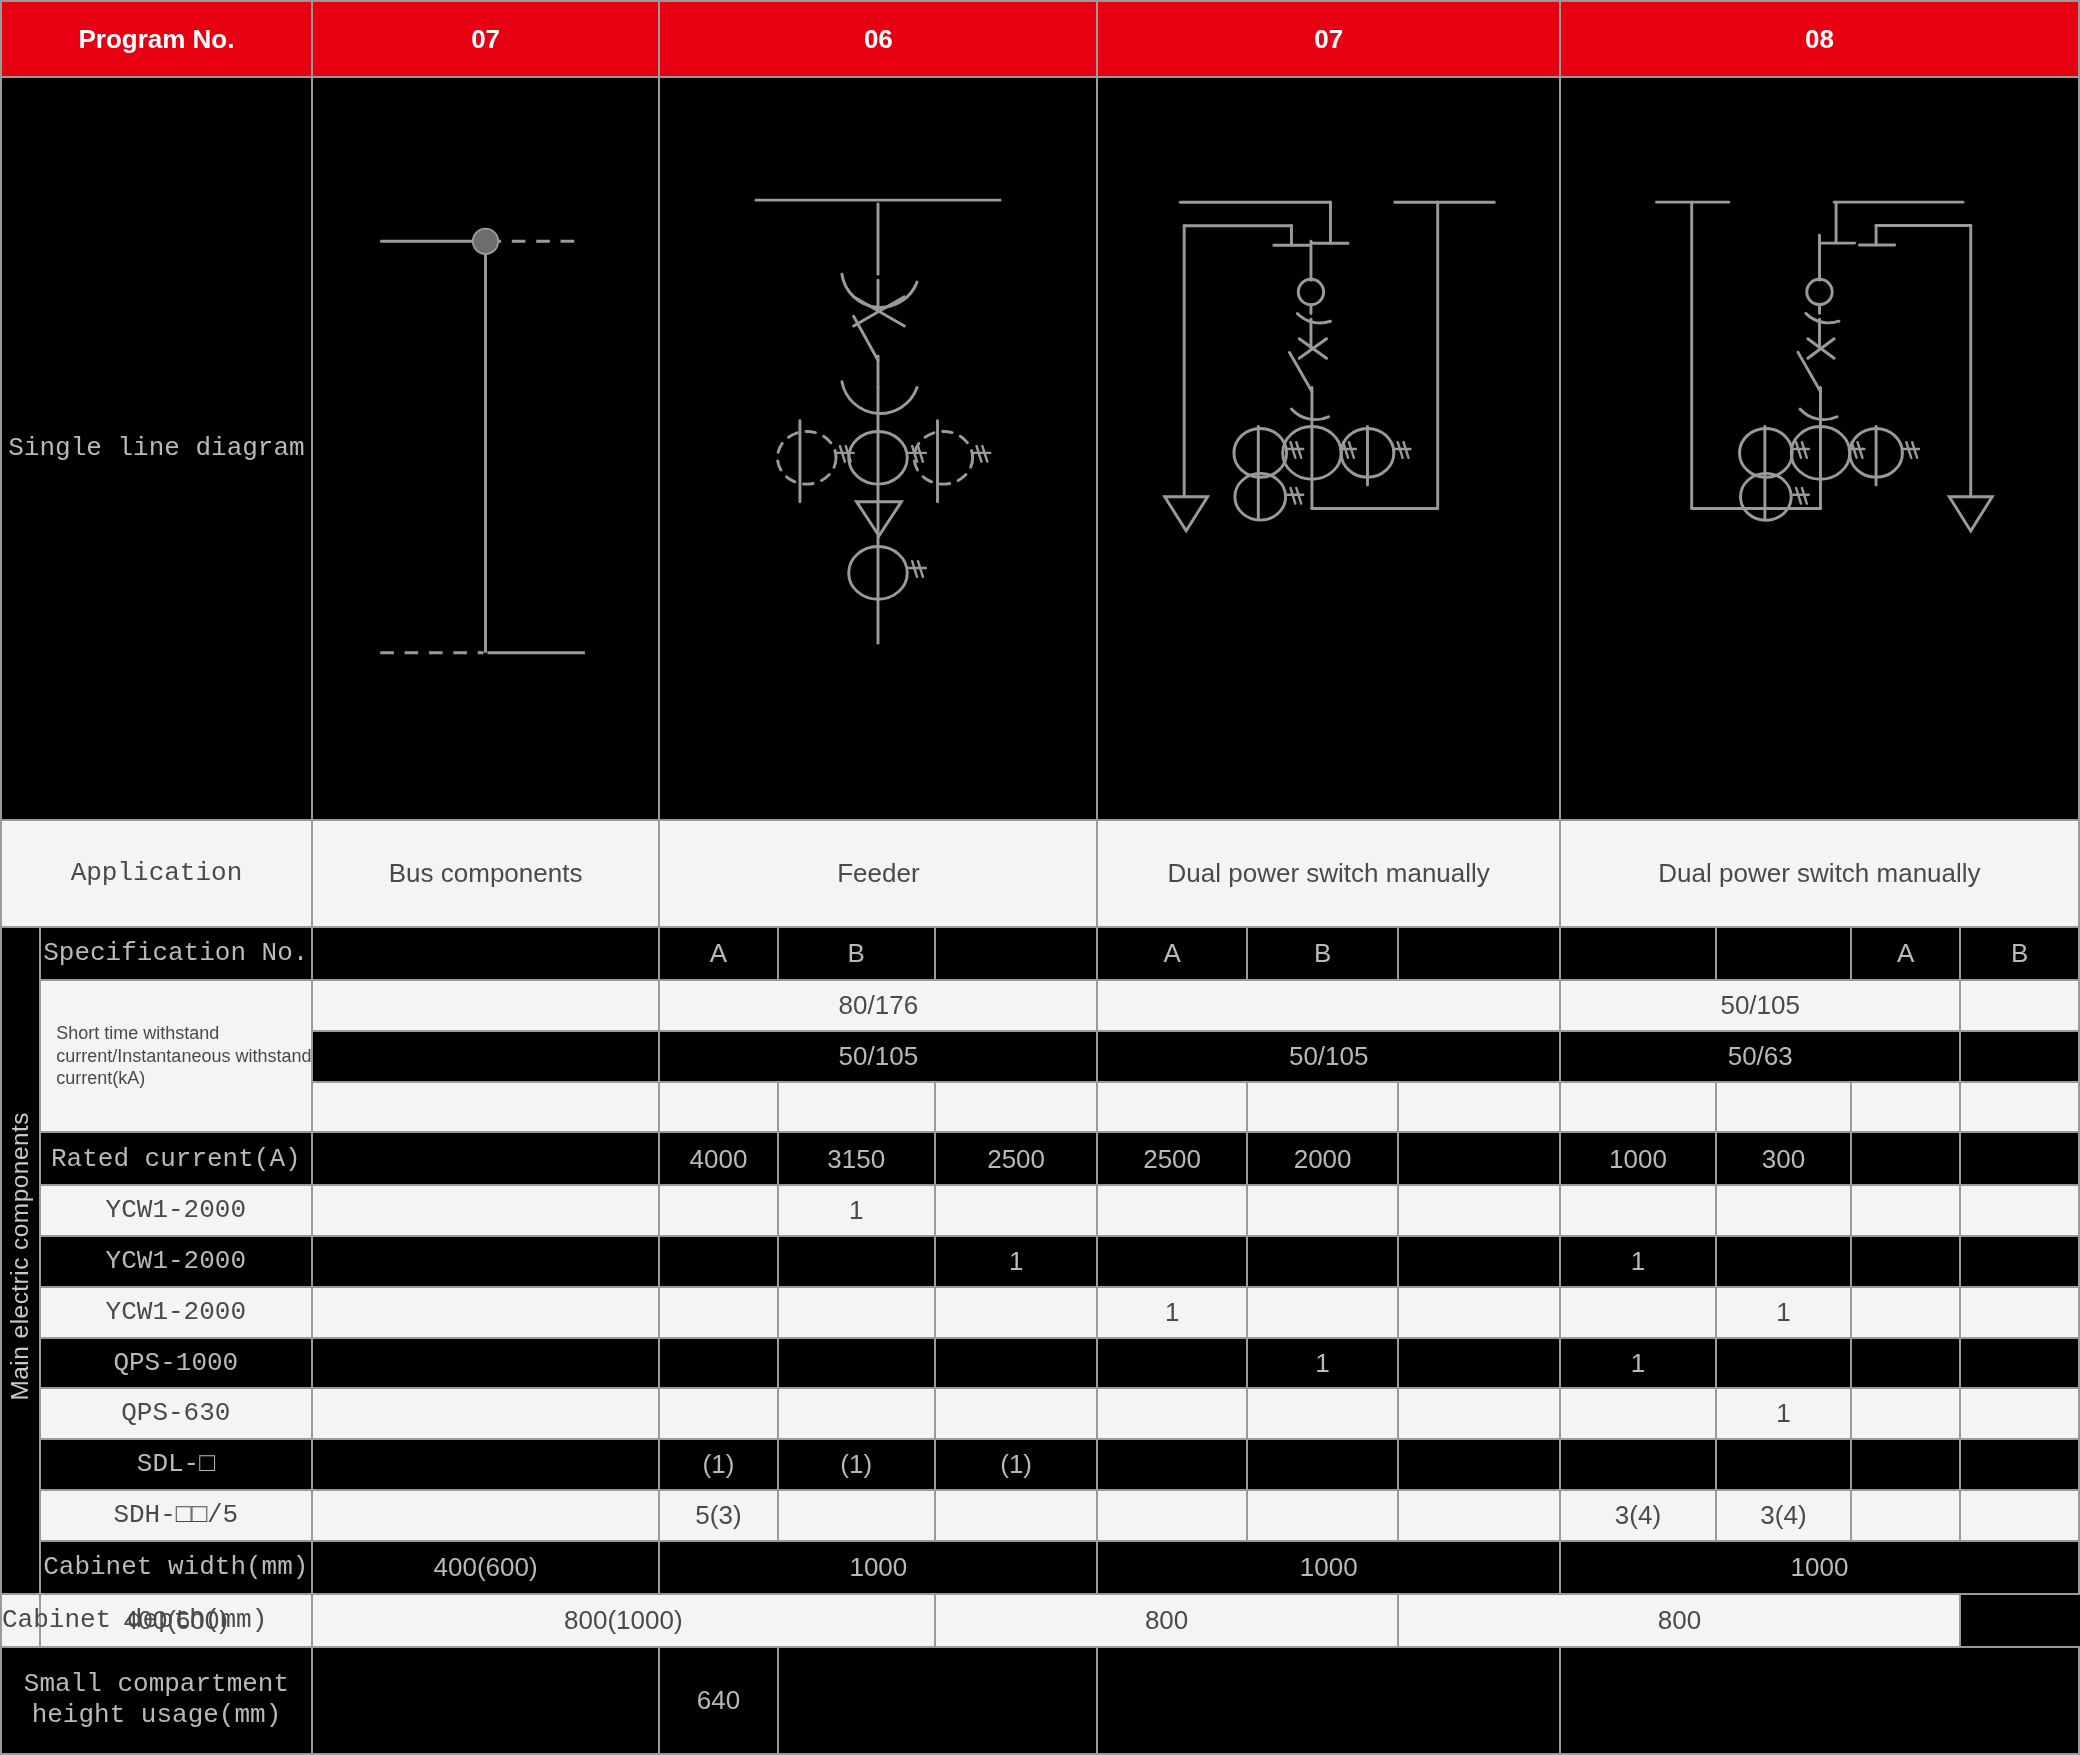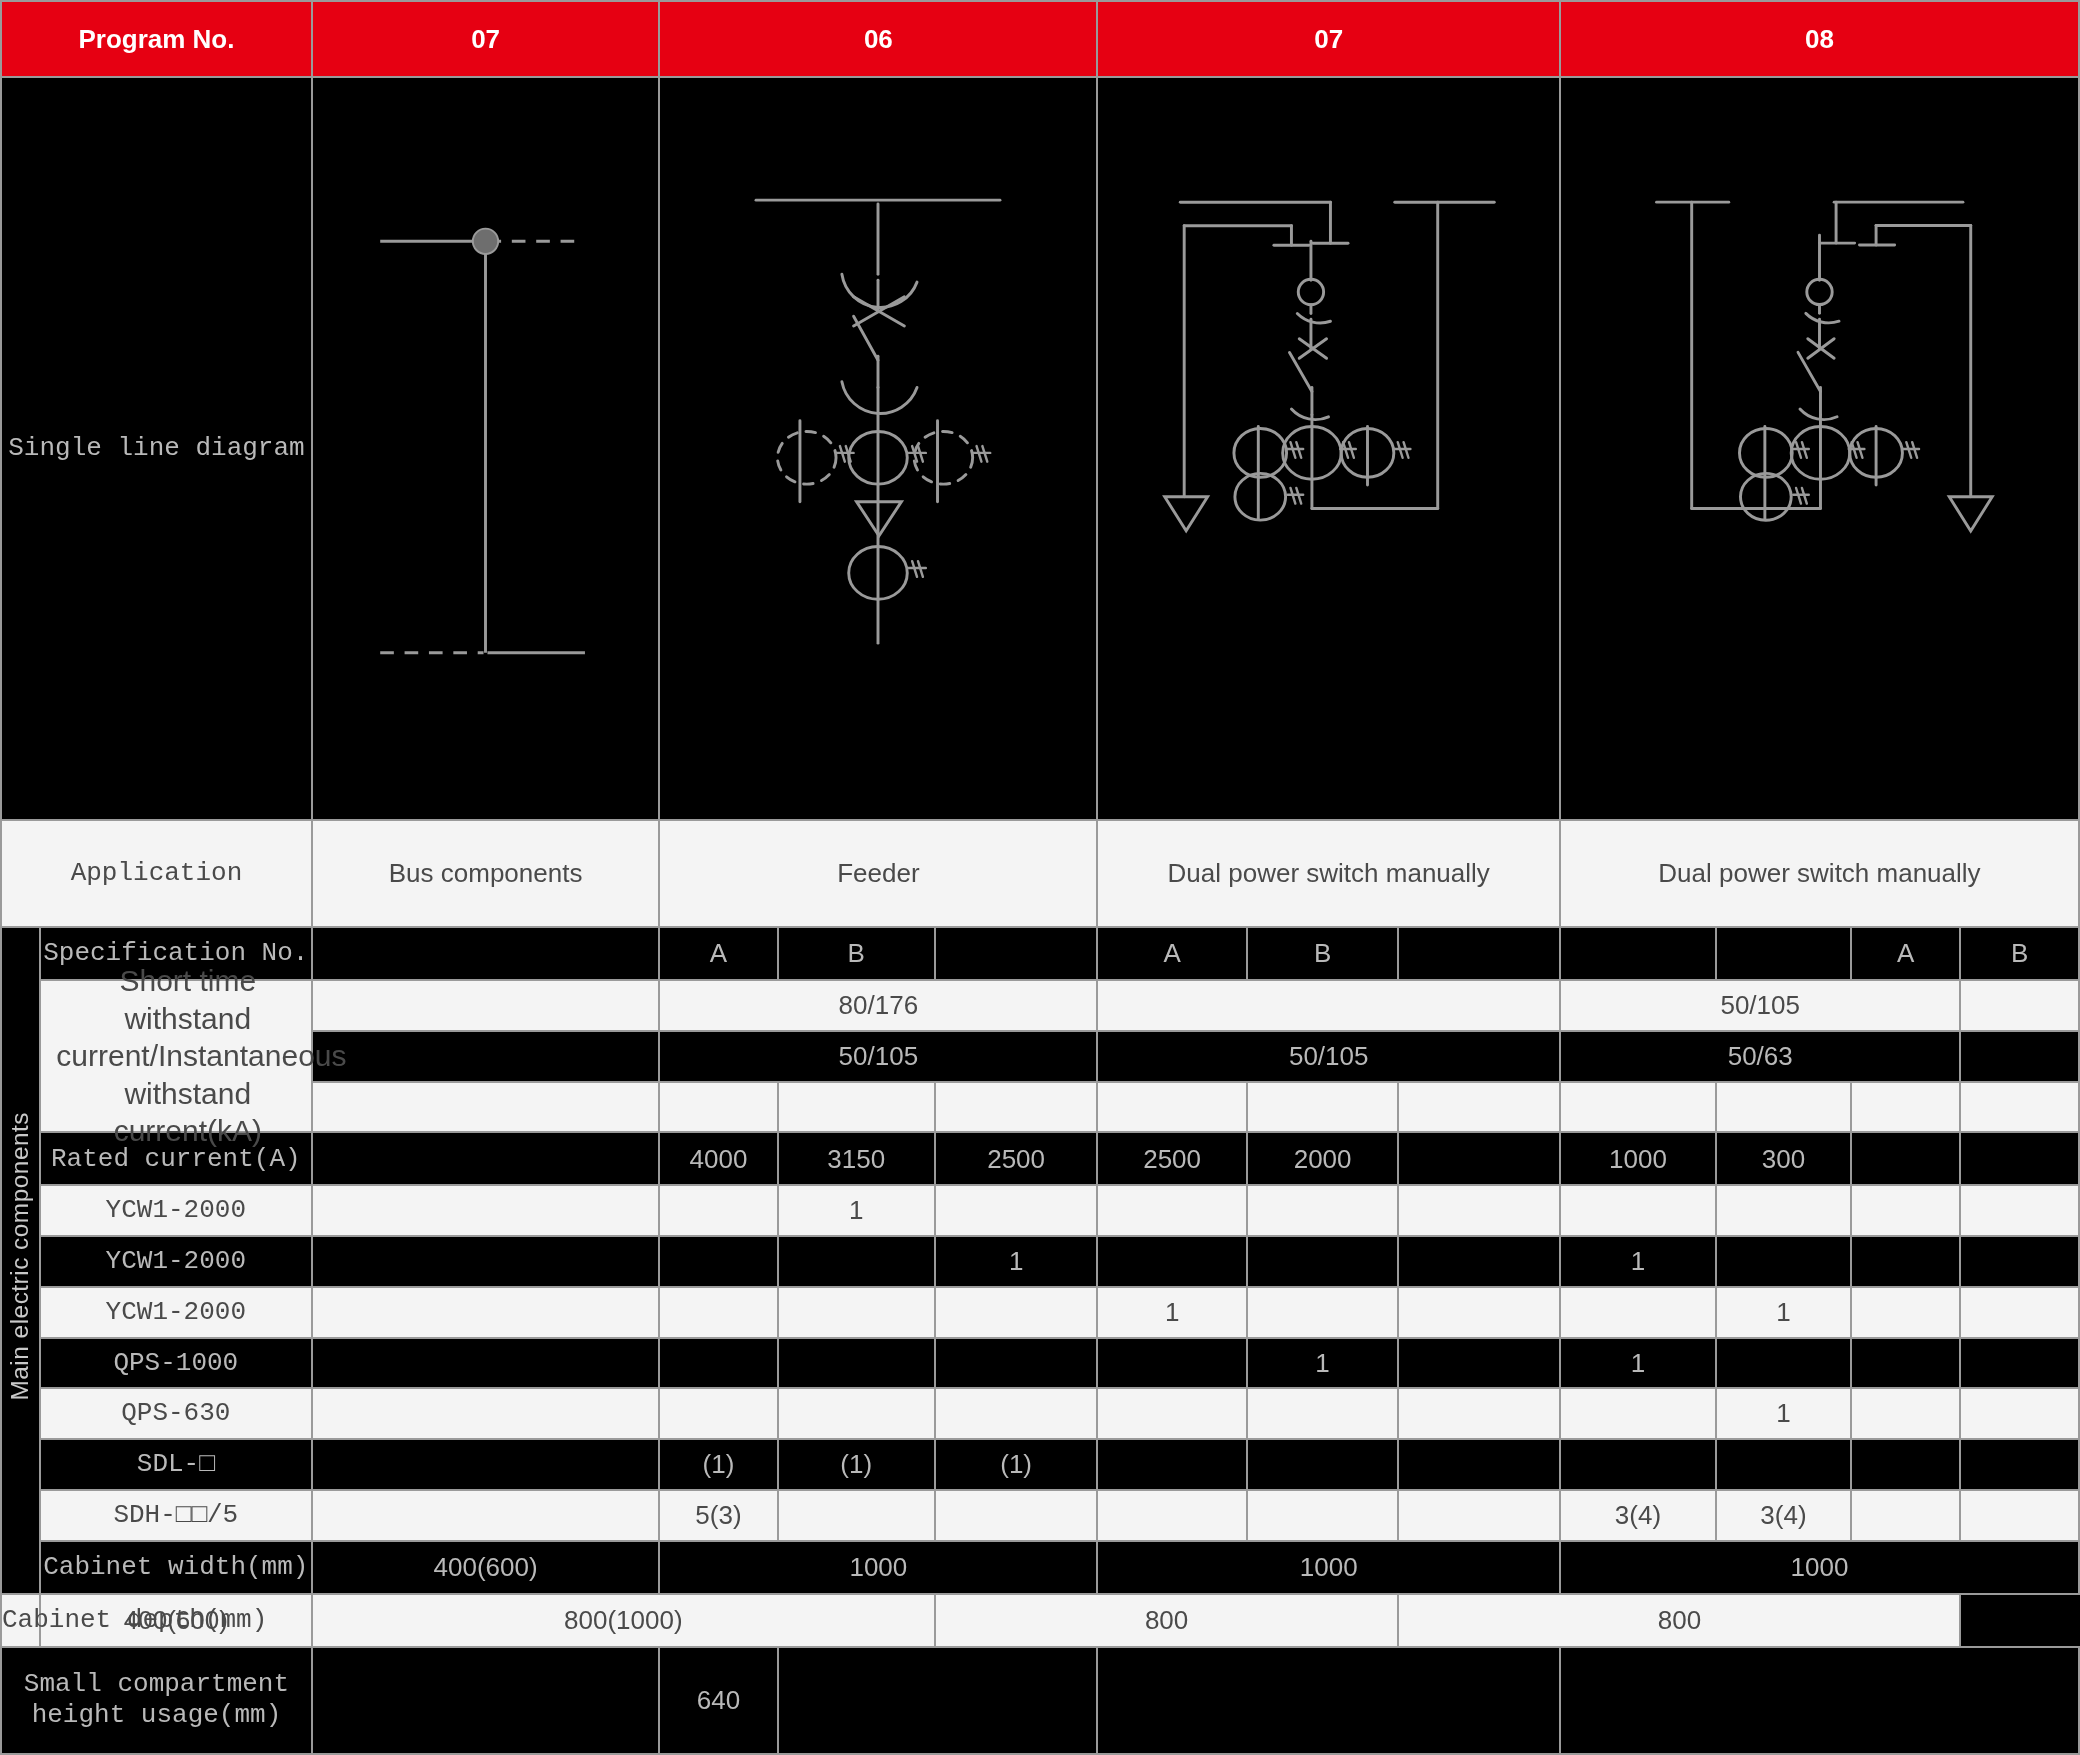--- a/index.html
+++ b/index.html
@@ -56,23 +56,23 @@
 
   .multiline-label{
     position:relative;
   }
   .multiline-label .overflow-text{
     position:absolute;
     left:15.6px;
     top:50%;
     transform:translateY(-50%);
     width:263px;
-    text-align:center;
+    text-align:left;
     line-height:1.25;
-    font-size:30px;
+    font-size:18px;
     white-space:normal;
     pointer-events:none;
   }
   svg{display:block;margin:0 auto;}
 </style>
 </head>
 <body>
 
 <div class="sheet">
 <table class="spec">

